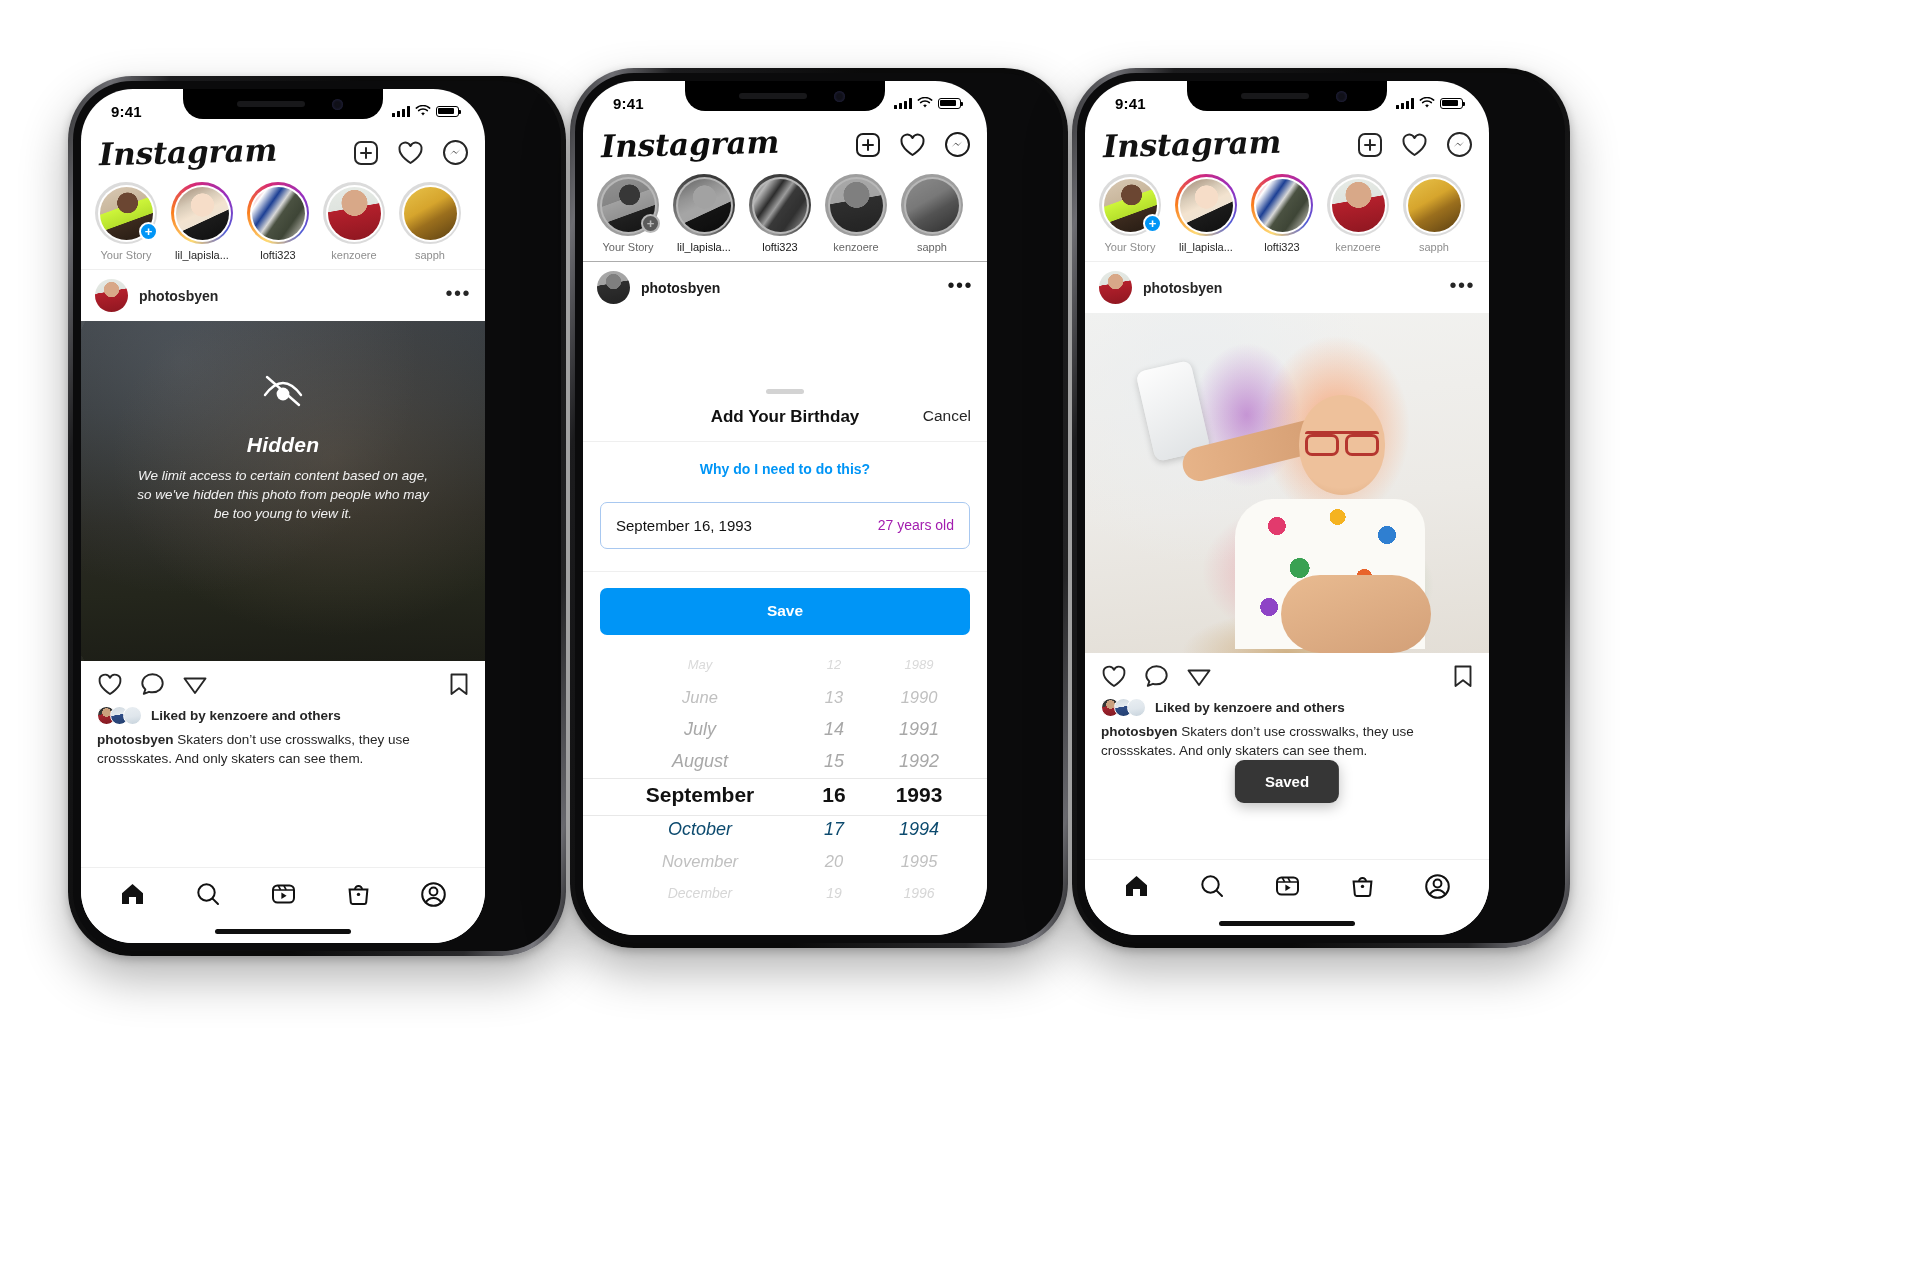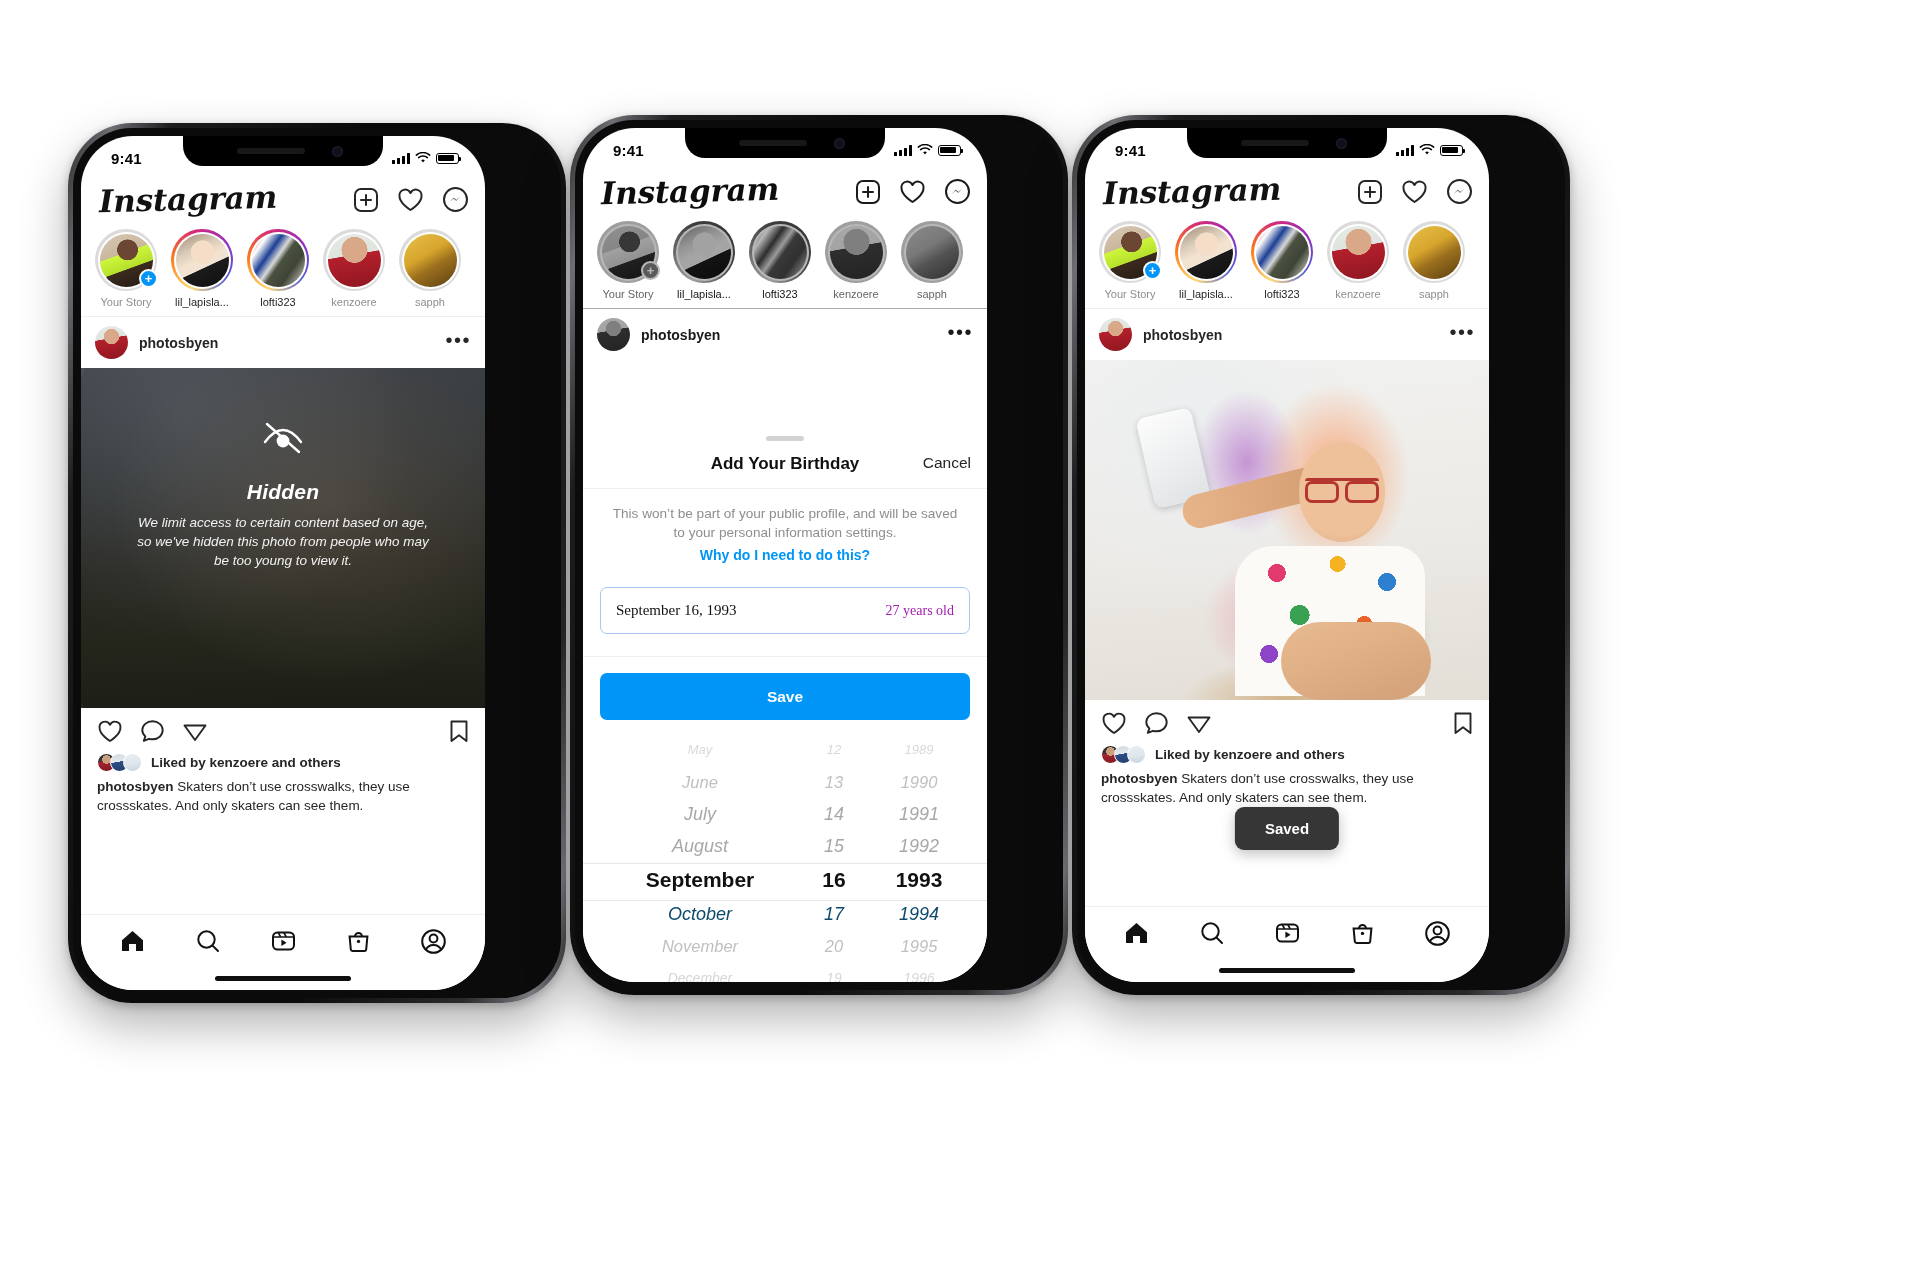--- a/index.html
+++ b/index.html
@@ -12,21 +12,20 @@
   .stage { position: relative; width: 1920px; height: 1280px; background:#fff; }
 
   
   .phone {
     position: absolute;
     width: 498px; height: 880px;
     border-radius: 64px;
     background: linear-gradient(105deg,#2c2c2e 0%,#6e6e73 6%,#1c1c1e 14%,#0a0a0a 40%,#0a0a0a 62%,#2a2a2c 86%,#7a7a80 95%,#232325 100%);
     padding: 13px;
     box-shadow: 0 22px 48px rgba(0,0,0,.30), 0 3px 10px rgba(0,0,0,.22);
-    margin-top: 47px;
   }
   #phone1 { left: 68px;  top: 76px; }
   #phone2 { left: 570px; top: 68px; }
   #phone3 { left: 1072px;top: 68px; }
 
   .bezel {
     position:absolute; inset:5px;
     border-radius: 59px;
     background:#0b0b0c;
   }
@@ -233,21 +232,21 @@
     padding: 13px 16px 14px; border-bottom:1px solid #efefef;
   }
   .sheet-title { font-size:17px; font-weight:700; color:#111; }
   .sheet-cancel { position:absolute; right:16px; top:13px; font-size:15.5px; color:#262626; }
   .sheet-desc {
     padding: 15px 24px 0; text-align:center; font-size:13.6px; line-height:1.42; color:#8e8e8e;
   }
   .sheet-link { display:block; margin-top:3px; font-size:14px; font-weight:700; color:#0095f6; }
   .date-field {
     margin: 22px 17px 0; height:47px; border:1px solid #a8c8f0; border-radius:7px;
-    display:flex; align-items:center; justify-content:space-between; padding: 0 15px; font-family: Liberation Serif, serif;
+    display:flex; align-items:center; justify-content:space-between; padding: 0 15px;
   }
   .date-value { font-size:15px; color:#111; }
   .date-age { font-size:14px; color:#a21caf; }
   .sheet-divider { height:1px; background:#efefef; margin-top:22px; }
   .save-btn {
     margin: 16px 17px 0; height:47px; border-radius:7px; background:#0095f6;
     color:#fff; font-size:15.5px; font-weight:700;
     display:flex; align-items:center; justify-content:center;
   }
   .picker { position:relative; flex:1; margin-top:14px; overflow:hidden; }
@@ -549,21 +548,20 @@
         </div>
       </div>
 
       <div class="sheet">
         <div class="grabber"></div>
         <div class="sheet-head">
           <div class="sheet-title">Add Your Birthday</div>
           <div class="sheet-cancel">Cancel</div>
         </div>
         <div class="sheet-desc">
-          <span>This won’t be part of your public profile, and will be saved to your personal information settings.</span>
           <span class="sheet-link">Why do I need to do this?</span>
         </div>
         <div class="date-field">
           <div class="date-value">September 16, 1993</div>
           <div class="date-age">27 years old</div>
         </div>
         <div class="sheet-divider"></div>
         <div class="save-btn">Save</div>
 
         <div class="picker">

